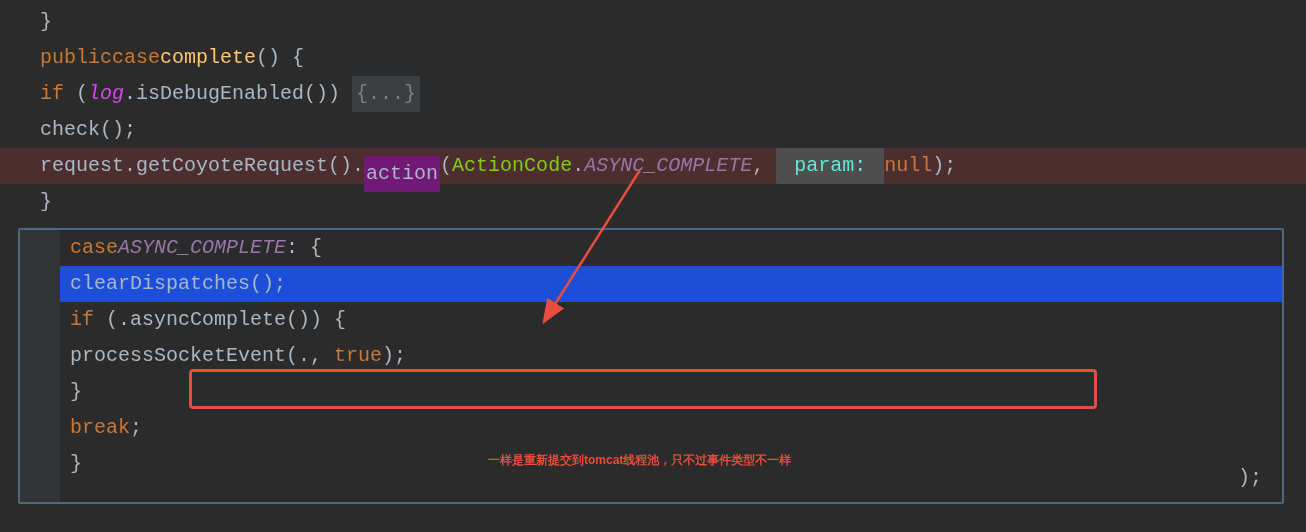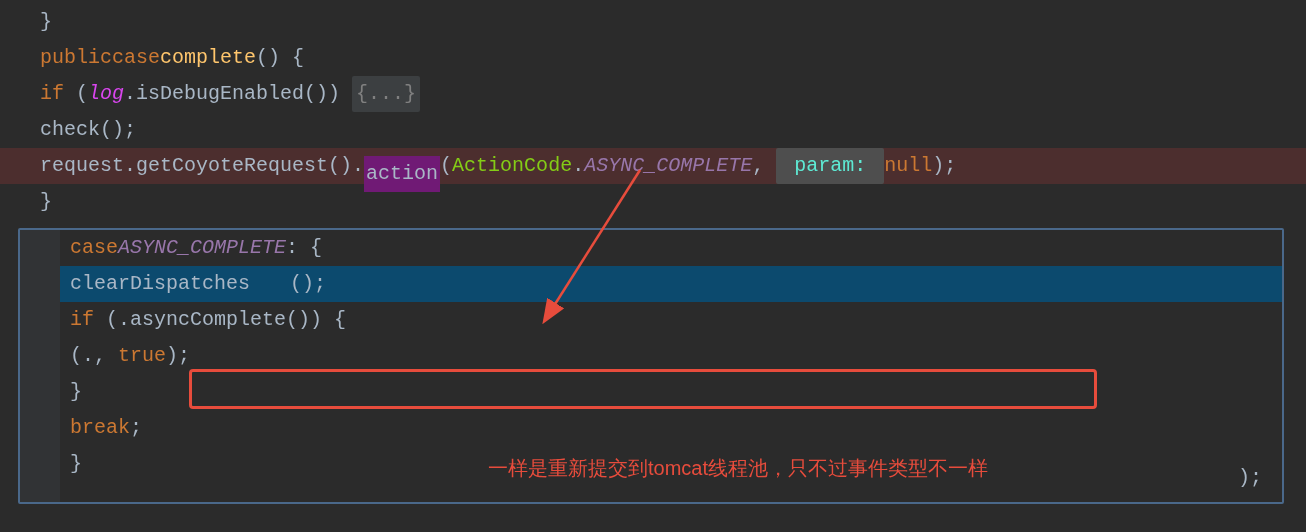--- a/index.html
+++ b/index.html
@@ -71,41 +71,40 @@
       padding-left: 50px;
     }
     .popup-line {
       white-space: pre;
       height: 36px;
       display: flex;
       align-items: center;
       position: relative;
     }
     .selected-line {
-      background: #0c4a6e;
+      background: #1d4ed8;
       margin-left: -10px;
       padding-left: 10px;
       margin-right: 0;
-      gap: 40px;
     }
     .red-box {
       position: absolute;
       border: 3px solid #e74c3c;
       border-radius: 4px;
       left: 189px;
       top: 369px;
       width: 908px;
       height: 40px;
       z-index: 10;
     }
     .red-text {
       position: absolute;
       color: #e74c3c;
-      font-weight: normal;
-      font-size: 20px;
+      font-weight: bold;
+      font-size: 12px;
       left: 488px;
       top: 450px;
       z-index: 10;
       font-family: 'Microsoft YaHei', sans-serif;
     }
     .arrow-svg {
       position: absolute;
       left: 540px;
       top: 160px;
       z-index: 15;
@@ -146,21 +145,21 @@
 <div class="popup-box">
   <div class="popup-gutter"></div>
   <div class="popup-content">
 
     <div class="popup-line">  <span class="kw">case</span> <span class="enum">ASYNC_COMPLETE</span><span class="punct">: {</span></div>
 
     <div class="popup-line selected-line">      <span class="var">clearDispatches</span><span class="punct">();</span></div>
 
     <div class="popup-line">      <span class="kw">if</span><span class="punct"> (</span><span class="punct">.</span><span class="var">asyncComplete</span><span class="punct">()) {</span></div>
 
-    <div class="popup-line">          <span class="punct">(</span><span class="punct">.</span><span class="punct">, </span><span class="bool">true</span><span class="punct">);</span></div>
+    <div class="popup-line">          <span class="var">processSocketEvent</span><span class="punct">(</span><span class="punct">.</span><span class="punct">, </span><span class="bool">true</span><span class="punct">);</span></div>
 
     <div class="popup-line">      <span class="brace">}</span></div>
 
     <div class="popup-line">      <span class="kw">break</span><span class="punct">;</span></div>
 
     <div class="popup-line">  <span class="brace">}</span></div>
   </div>
   <div class="trailing-tail">);</div>
 </div>
 

